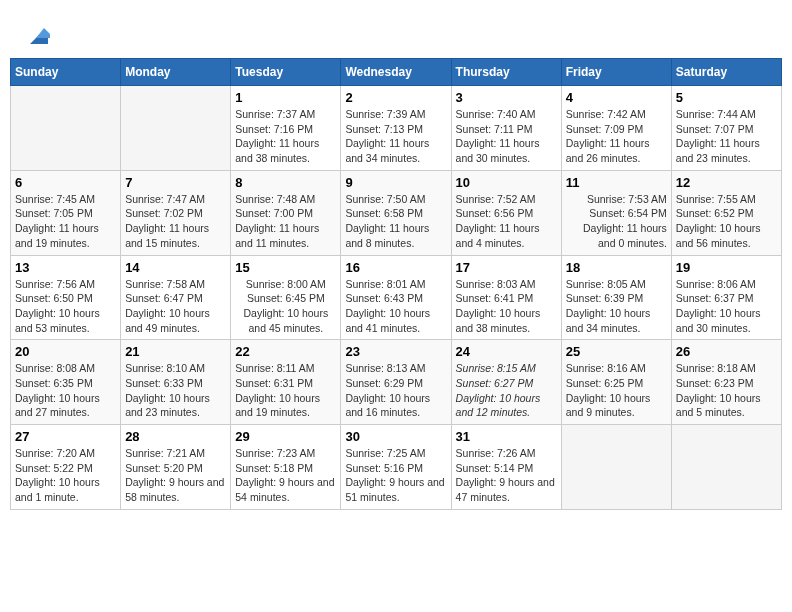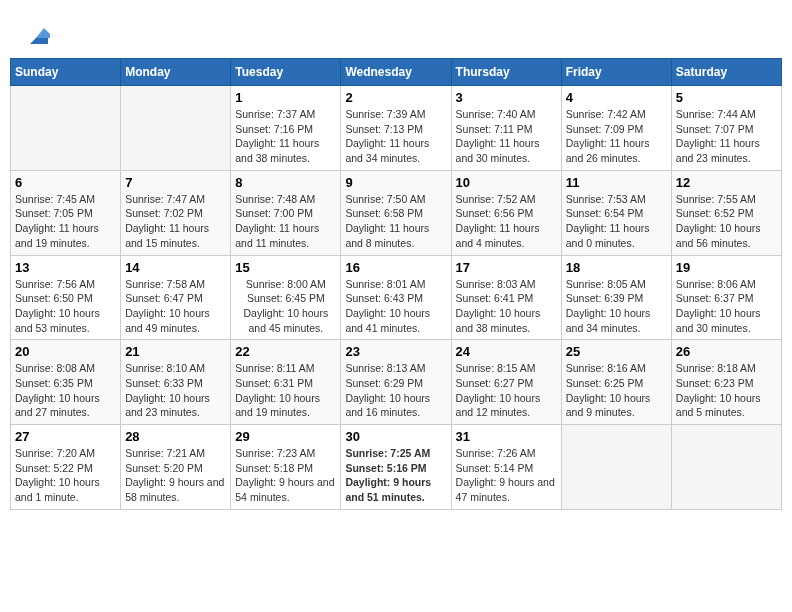--- a/index.html
+++ b/index.html
@@ -194,21 +194,21 @@
 Daylight: 11 hours and 8 minutes.</div>
         </td>
         <td>
           <span class="day-number">10</span>
           <div class="day-info" style="white-space: pre-line;">Sunrise: 7:52 AM
 Sunset: 6:56 PM
 Daylight: 11 hours and 4 minutes.</div>
         </td>
         <td>
           <span class="day-number">11</span>
-          <div class="day-info" style="white-space: pre-line;">Sunrise: 7:53 AM
+          <div class="day-info" style="white-space: pre-line; text-align: right;">Sunrise: 7:53 AM
 Sunset: 6:54 PM
 Daylight: 11 hours and 0 minutes.</div>
         </td>
         <td>
           <span class="day-number">12</span>
           <div class="day-info" style="white-space: pre-line;">Sunrise: 7:55 AM
 Sunset: 6:52 PM
 Daylight: 10 hours and 56 minutes.</div>
         </td>
       </tr>
@@ -276,21 +276,21 @@
 Daylight: 10 hours and 19 minutes.</div>
         </td>
         <td>
           <span class="day-number">23</span>
           <div class="day-info" style="white-space: pre-line;">Sunrise: 8:13 AM
 Sunset: 6:29 PM
 Daylight: 10 hours and 16 minutes.</div>
         </td>
         <td>
           <span class="day-number">24</span>
-          <div class="day-info" style="white-space: pre-line;">Sunrise: 8:15 AM
+          <div class="day-info" style="white-space: pre-line; font-style: italic;">Sunrise: 8:15 AM
 Sunset: 6:27 PM
 Daylight: 10 hours and 12 minutes.</div>
         </td>
         <td>
           <span class="day-number">25</span>
           <div class="day-info" style="white-space: pre-line;">Sunrise: 8:16 AM
 Sunset: 6:25 PM
 Daylight: 10 hours and 9 minutes.</div>
         </td>
         <td>
@@ -314,21 +314,21 @@
 Daylight: 9 hours and 58 minutes.</div>
         </td>
         <td>
           <span class="day-number">29</span>
           <div class="day-info" style="white-space: pre-line;">Sunrise: 7:23 AM
 Sunset: 5:18 PM
 Daylight: 9 hours and 54 minutes.</div>
         </td>
         <td>
           <span class="day-number">30</span>
-          <div class="day-info" style="white-space: pre-line; font-weight: bold;">Sunrise: 7:25 AM
+          <div class="day-info" style="white-space: pre-line;">Sunrise: 7:25 AM
 Sunset: 5:16 PM
 Daylight: 9 hours and 51 minutes.</div>
         </td>
         <td>
           <span class="day-number">31</span>
           <div class="day-info" style="white-space: pre-line;">Sunrise: 7:26 AM
 Sunset: 5:14 PM
 Daylight: 9 hours and 47 minutes.</div>
         </td>
         <td class="empty"></td>

